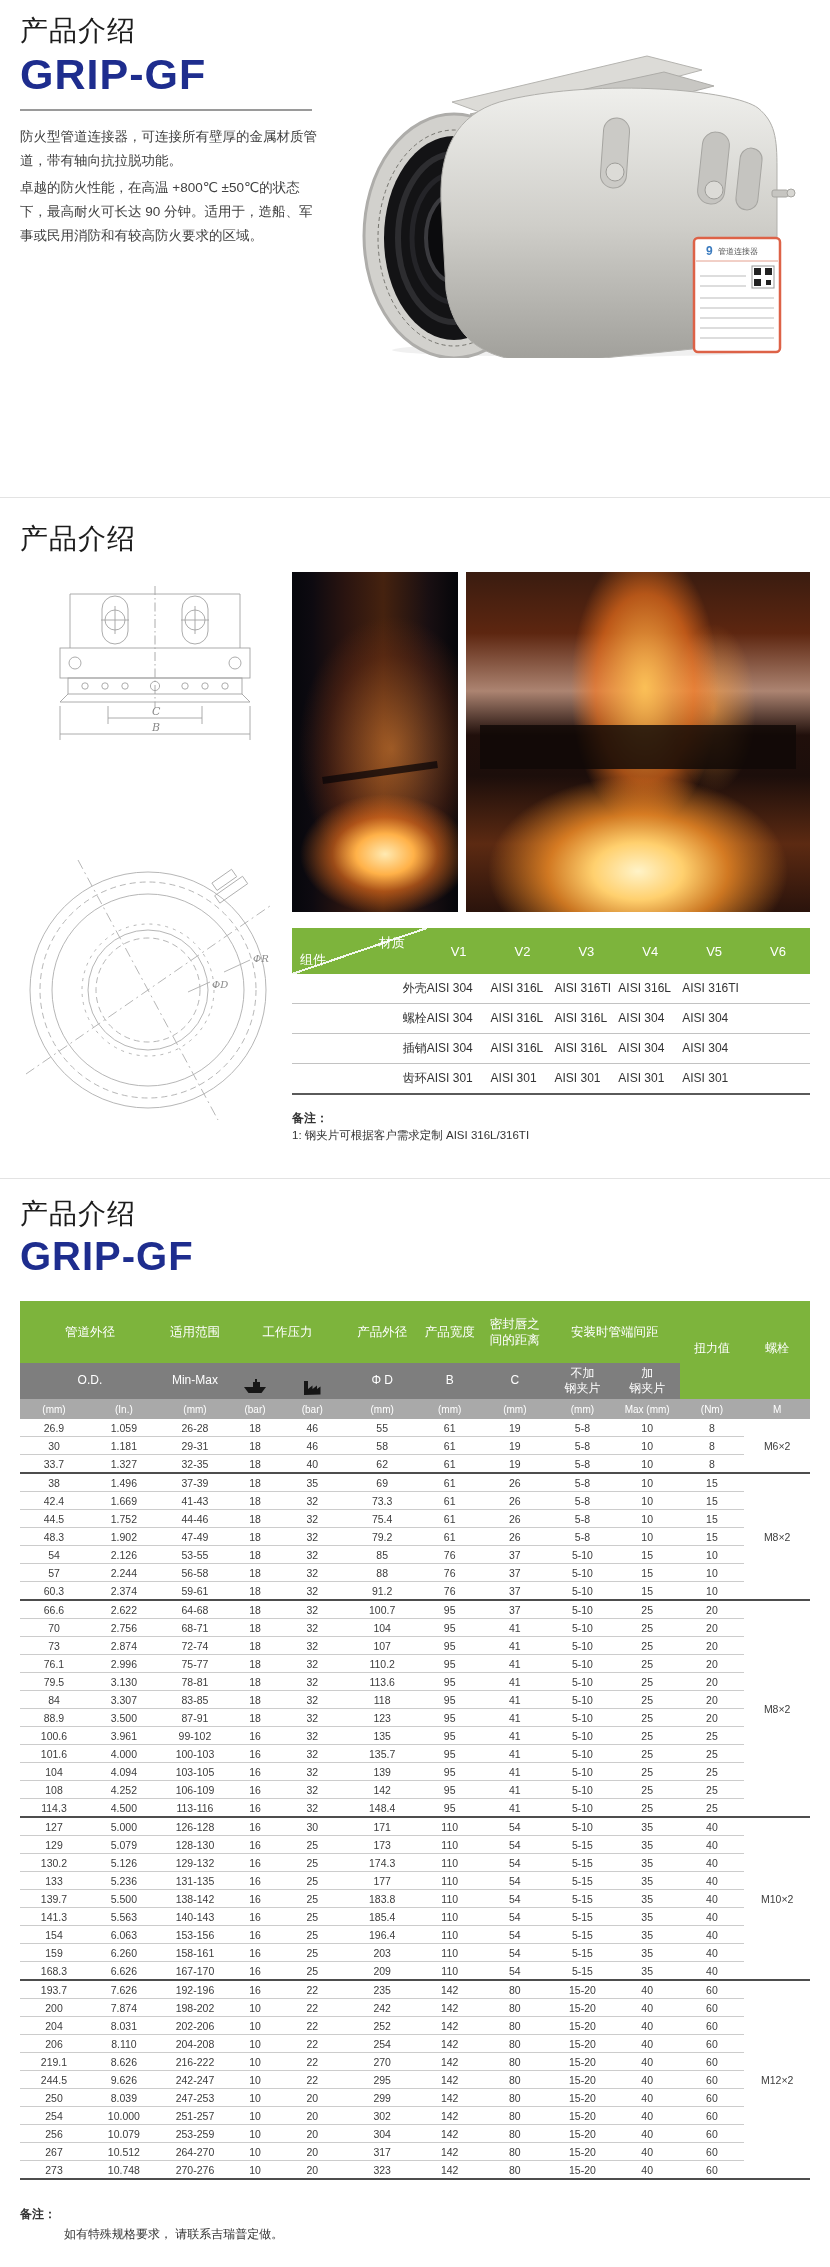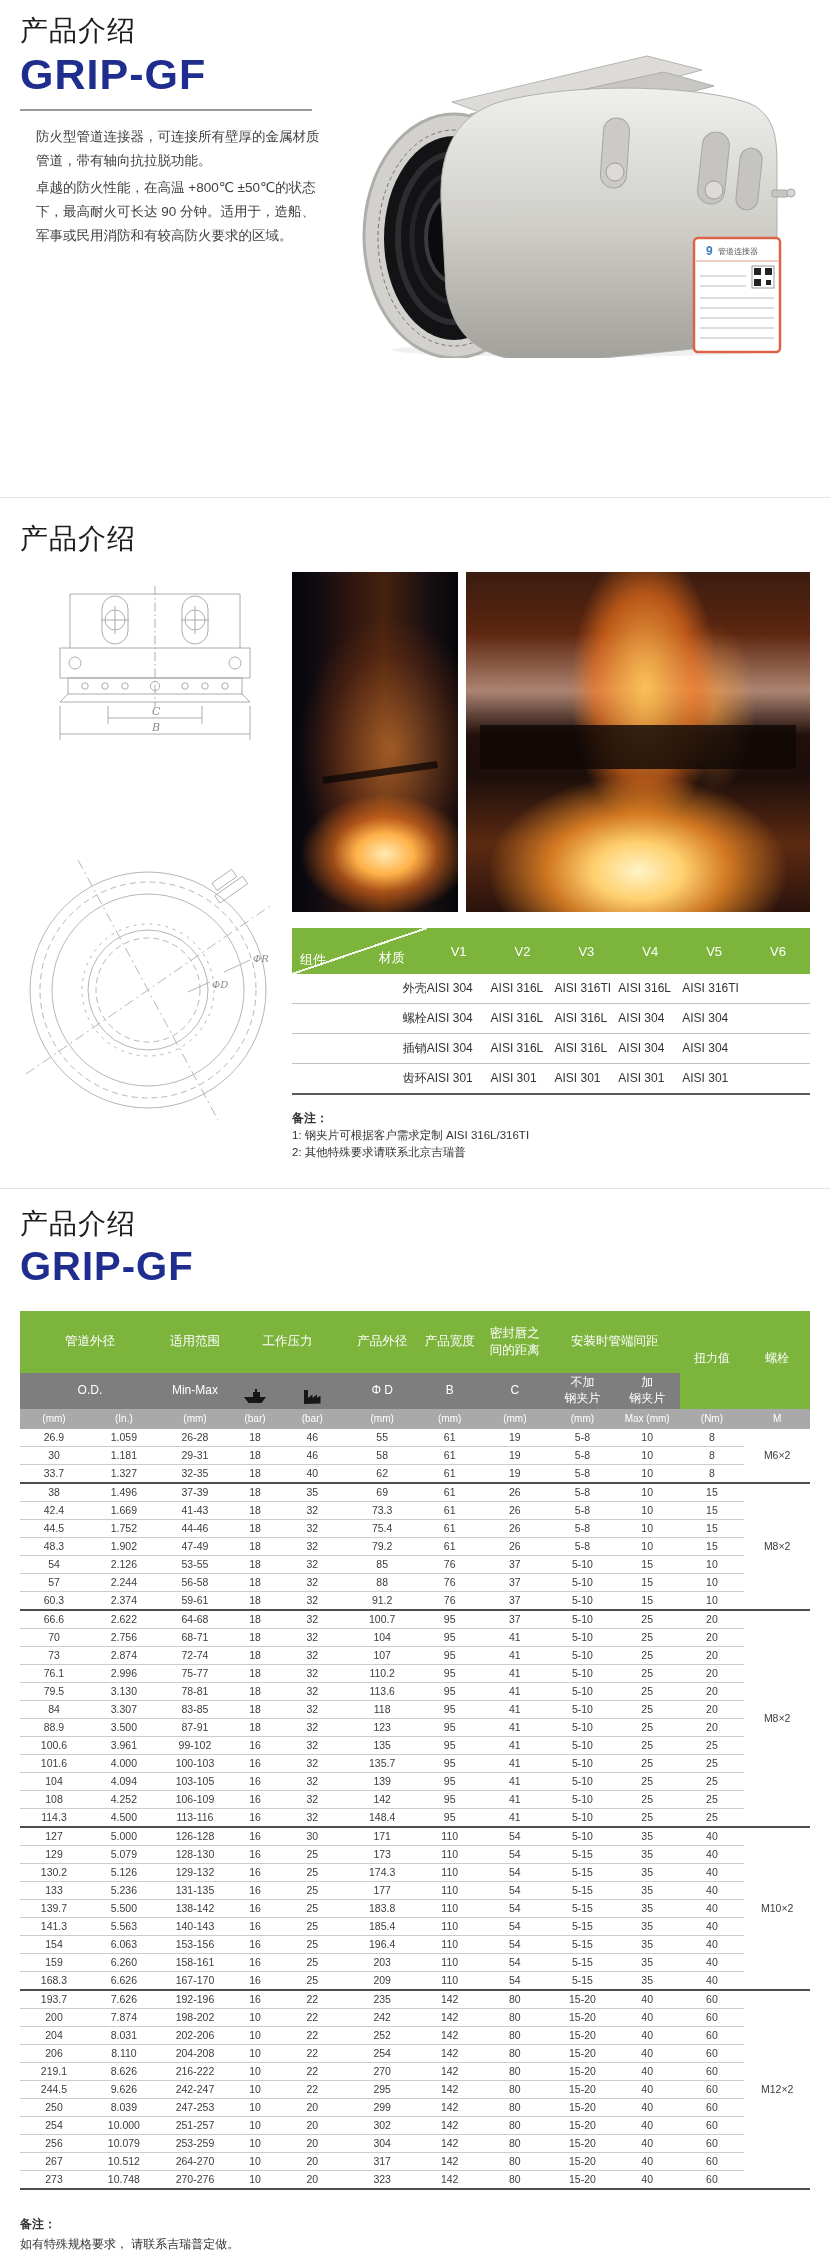--- a/index.html
+++ b/index.html
@@ -9,21 +9,21 @@
   .sec + .sec{border-top:1px solid #e3e3e3;}
   .eyebrow{font-size:28px;font-weight:400;color:#1c1c1c;letter-spacing:1px;}
   .brand{font-size:43px;font-weight:800;color:#1e2d8e;letter-spacing:1px;line-height:1.05;margin-top:2px;}
   
   .s1{height:497px;}
   .s1 .eyebrow{padding-top:12px;}
   .s1-photo{position:absolute;top:40px;right:0;width:528px;height:318px;}
   .prod-title{margin-top:100px;font-size:20px;font-weight:800;color:#2b3a92;letter-spacing:1px;width:300px;}
   .rule{width:292px;border:none;border-top:2px solid #9a9a9a;margin:12px 0 14px 0;}
   .intro{width:300px;font-size:13.5px;line-height:1.8;color:#3f3f3f;}
-  .intro p{margin:0 0 2px 16px;}
+  .intro p{margin:0 0 2px 0;}
   .intro b{color:#222;}
   
   .s2{padding-top:22px;padding-bottom:26px;}
   .s2-flex{display:flex;margin-top:14px;}
   .draw-col{width:272px;flex:none;}
   .right-col{flex:1;min-width:0;}
   .photos{display:flex;gap:8px;height:340px;}
   .photo{position:relative;overflow:hidden;flex:none;}
   .photo-1{width:166px;background:
     radial-gradient(ellipse 85px 60px at 56% 83%, #ffeab2 0%, #ffb148 34%, rgba(255,122,30,.55) 62%, rgba(60,20,10,0) 100%),
@@ -35,21 +35,21 @@
     radial-gradient(ellipse 95px 180px at 52% 34%, rgba(255,195,85,.95) 0%, rgba(255,122,30,.6) 52%, rgba(0,0,0,0) 78%),
     radial-gradient(ellipse 60px 120px at 72% 40%, rgba(255,160,60,.6) 0%, rgba(0,0,0,0) 70%),
     linear-gradient(to bottom,#3a1c10 0%,#5d2610 18%,#75321399 35%,#200f0b 48%,#1c0e0b 60%,#5c2a12 80%,#2a130c 100%);}
   .photo-2::after{content:"";position:absolute;left:4%;top:45%;width:92%;height:13%;background:rgba(16,8,6,.82);}
   
   .mtable{width:100%;border-collapse:collapse;table-layout:fixed;margin-top:16px;border-bottom:2px solid #5a5a5a;}
   .mtable th,.mtable td{padding:0;font-weight:normal;}
   .mt-head th{background:#7db43c;color:#fff;height:46px;font-size:13px;}
   .mt-corner{position:relative;background:
      linear-gradient(to bottom right, rgba(0,0,0,0) calc(50% - 1px), rgba(255,255,255,.9) calc(50% - 1px), rgba(255,255,255,.9) calc(50% + 1px), rgba(0,0,0,0) calc(50% + 1px)),#7db43c !important;}
-  .mt-corner .c-top{position:absolute;top:21px;right:22px;}
+  .mt-corner .c-top{position:absolute;top:6px;right:22px;}
   .mt-corner .c-bot{position:absolute;bottom:5px;left:8px;}
   .mtable tbody td{font-size:12px;color:#333;height:29px;line-height:1.15;border-top:1px solid #c2c2c2;}
   .mtable tbody tr:first-child td{border-top:none;}
   .mtable td.mt-comp{text-align:right;padding-left:6px;color:#2e2e2e;}
   .mt-notes{margin-top:14px;font-size:11.5px;color:#333;line-height:1.5;}
   .mt-notes .nt{font-weight:700;font-size:12px;}
   
   .tdraw{display:block;}
   
   .s3{padding-top:16px;padding-bottom:18px;}
@@ -61,21 +61,21 @@
   .h3 th{background:#a9a9a9;font-size:10px;height:20px;}
   th.greenspan{background:#7db43c !important;font-size:12px;font-family:Liberation Mono, monospace;}
   .stable tbody td{font-size:10.5px;height:17px;color:#3c3c3c;border-top:1px solid #cccccc;}
   .stable tbody tr:first-child td{border-top:none;}
   .stable tbody tr.group-start td{border-top:2px solid #4d4d4d;}
   .stable tbody tr.group-start:first-child td{border-top:none;}
   .stable td.bolt-cell{font-size:10.5px;}
   
   .foot{margin-top:26px;font-size:12px;color:#333;}
   .foot .nt{font-weight:700;}
-  .foot-line{margin-top:3px;}
+  .foot-line{margin-top:3px;margin-left:44px;}
   .dim-label{font-family:"DejaVu Serif","Liberation Serif",serif;font-style:italic;}
 </style>
 </head>
 <body>
 
 <div class="page">
 
   <div class="sec s1">
     <div class="eyebrow">产品介绍</div>
     <div class="brand">GRIP-GF</div>
@@ -275,21 +275,20 @@
                 <td>AISI 301</td>
                 <td>AISI 301</td>
                 <td></td>
               </tr>
             </tbody>
         </table>
 
         <div class="mt-notes">
           <div class="nt">备注：</div>
           <div>1: 钢夹片可根据客户需求定制 AISI 316L/316TI</div>
-          <div>2: 其他特殊要求请联系北京吉瑞普</div>
         </div>
       </div>
     </div>
   </div>
 
   <div class="sec s3">
     <div class="eyebrow">产品介绍</div>
     <div class="brand" style="font-size:40px">GRIP-GF</div>
 
     <table class="stable">

